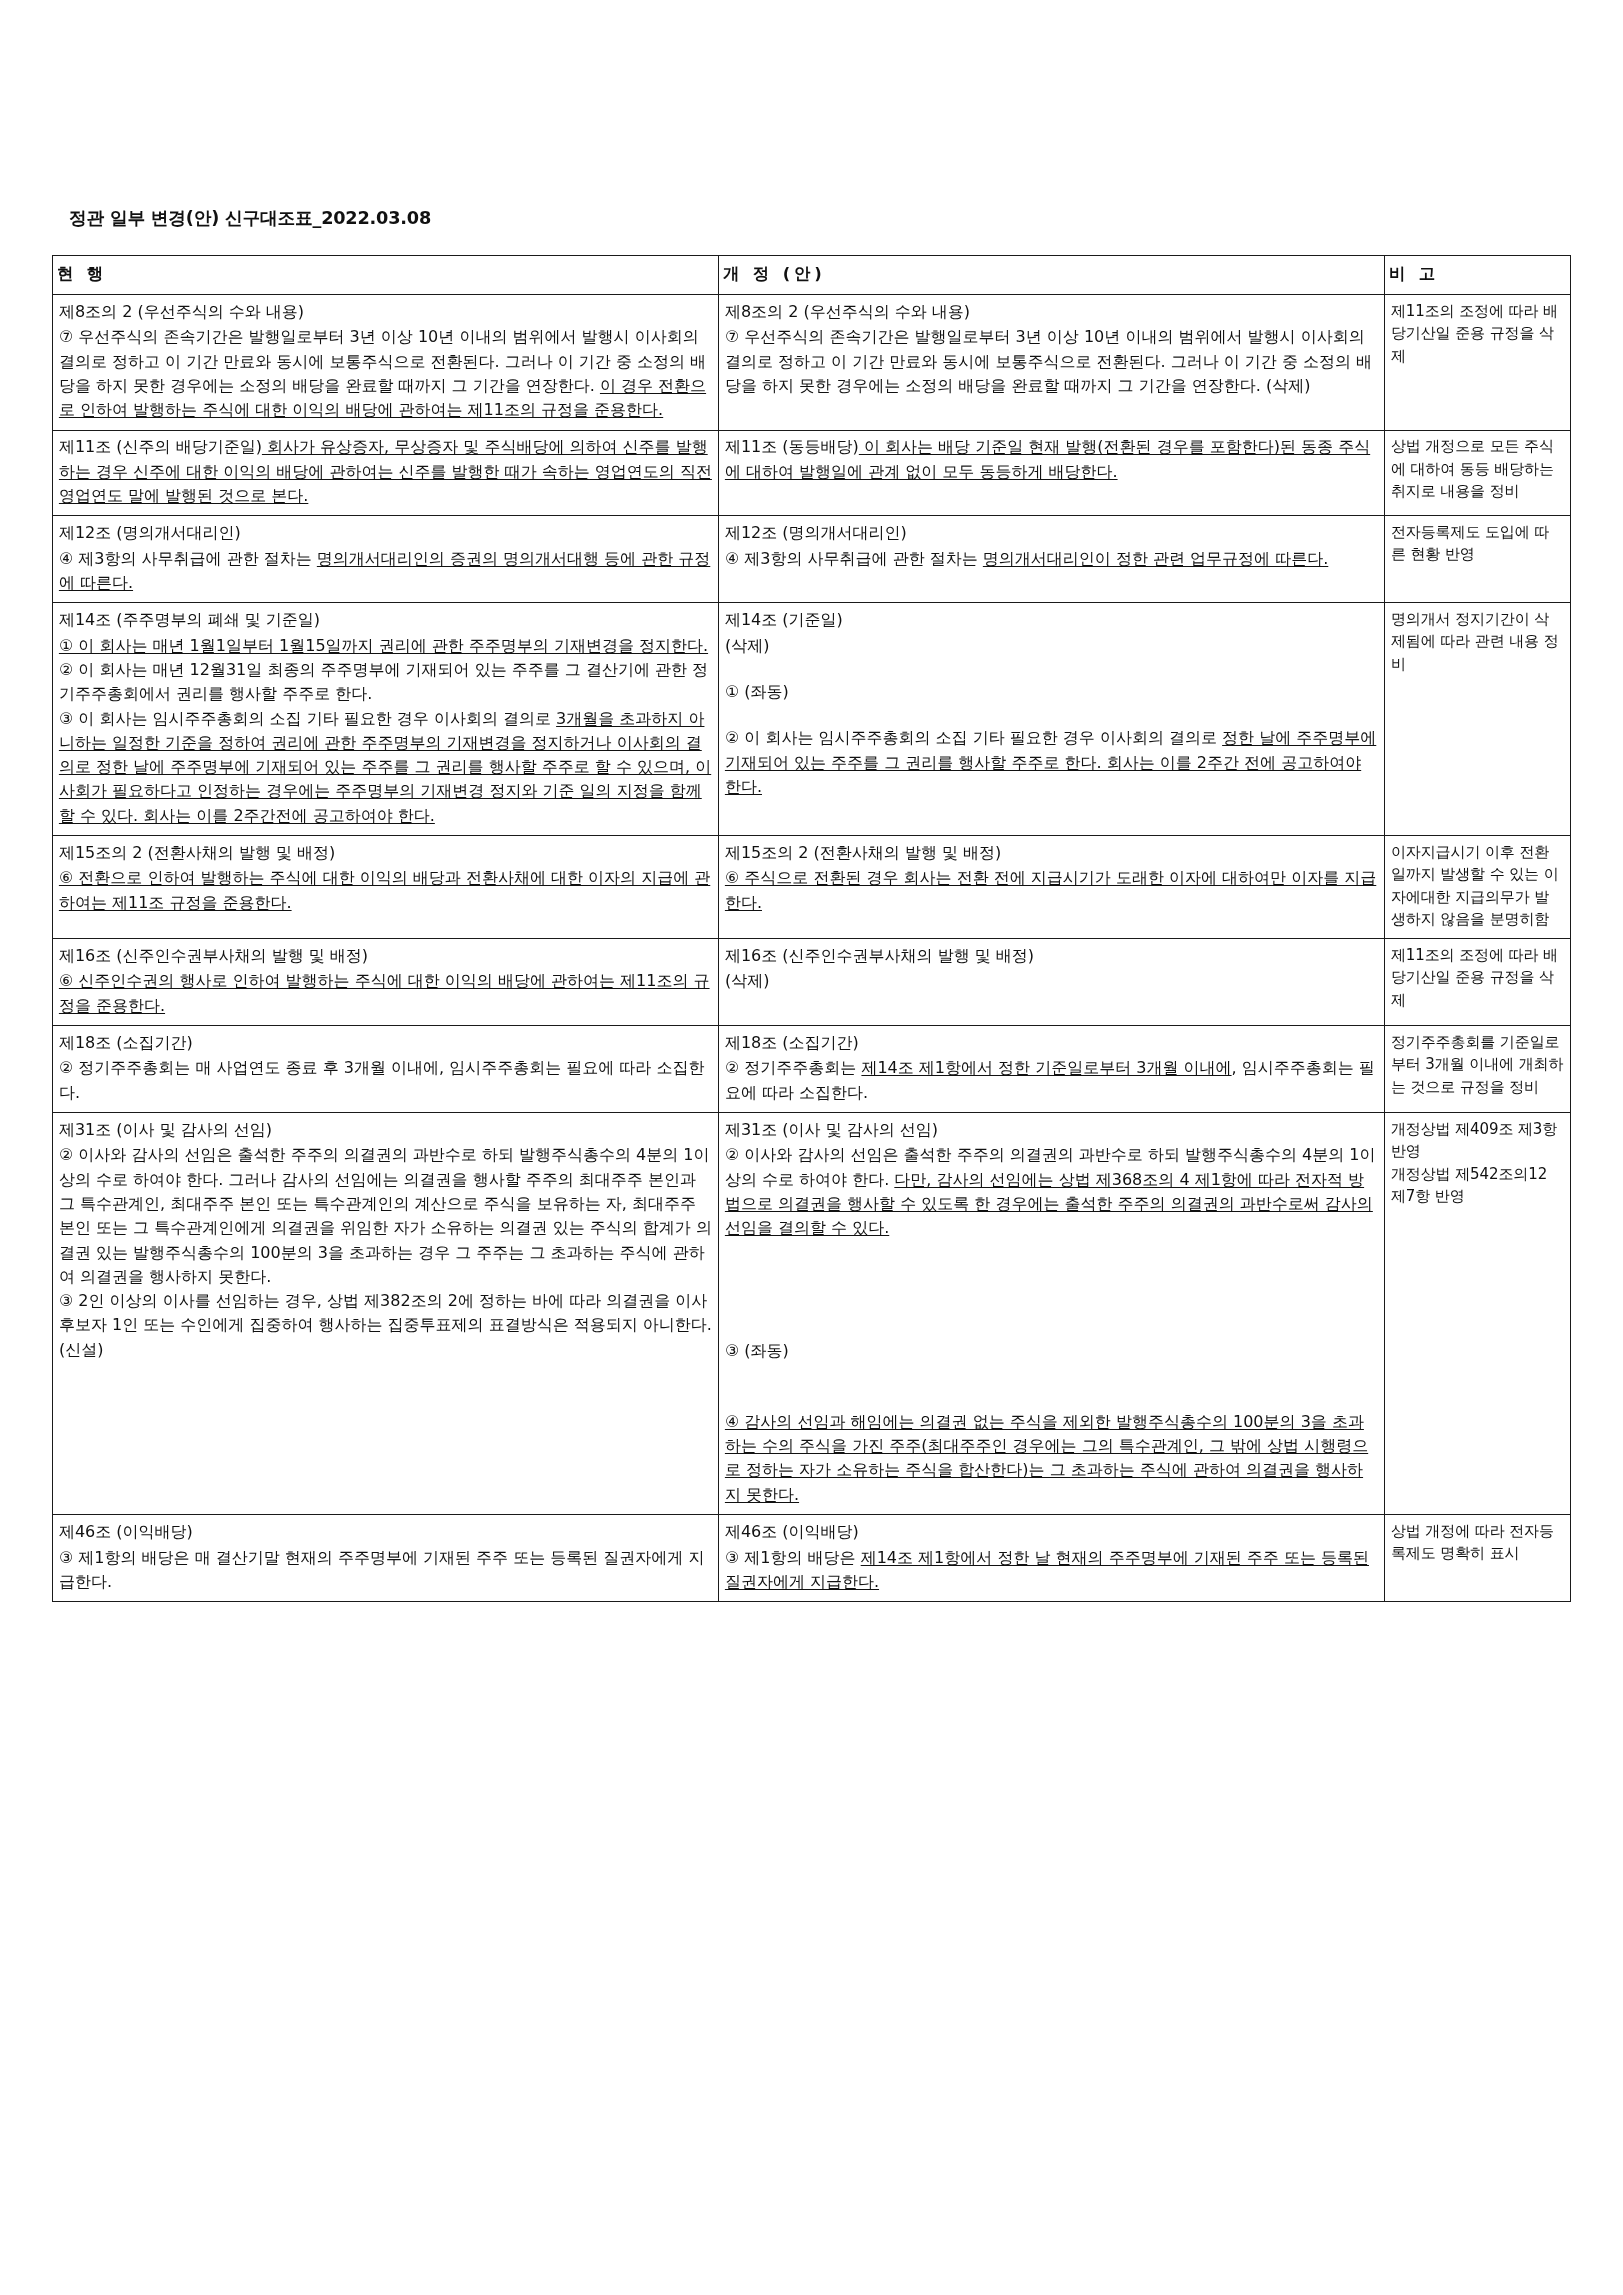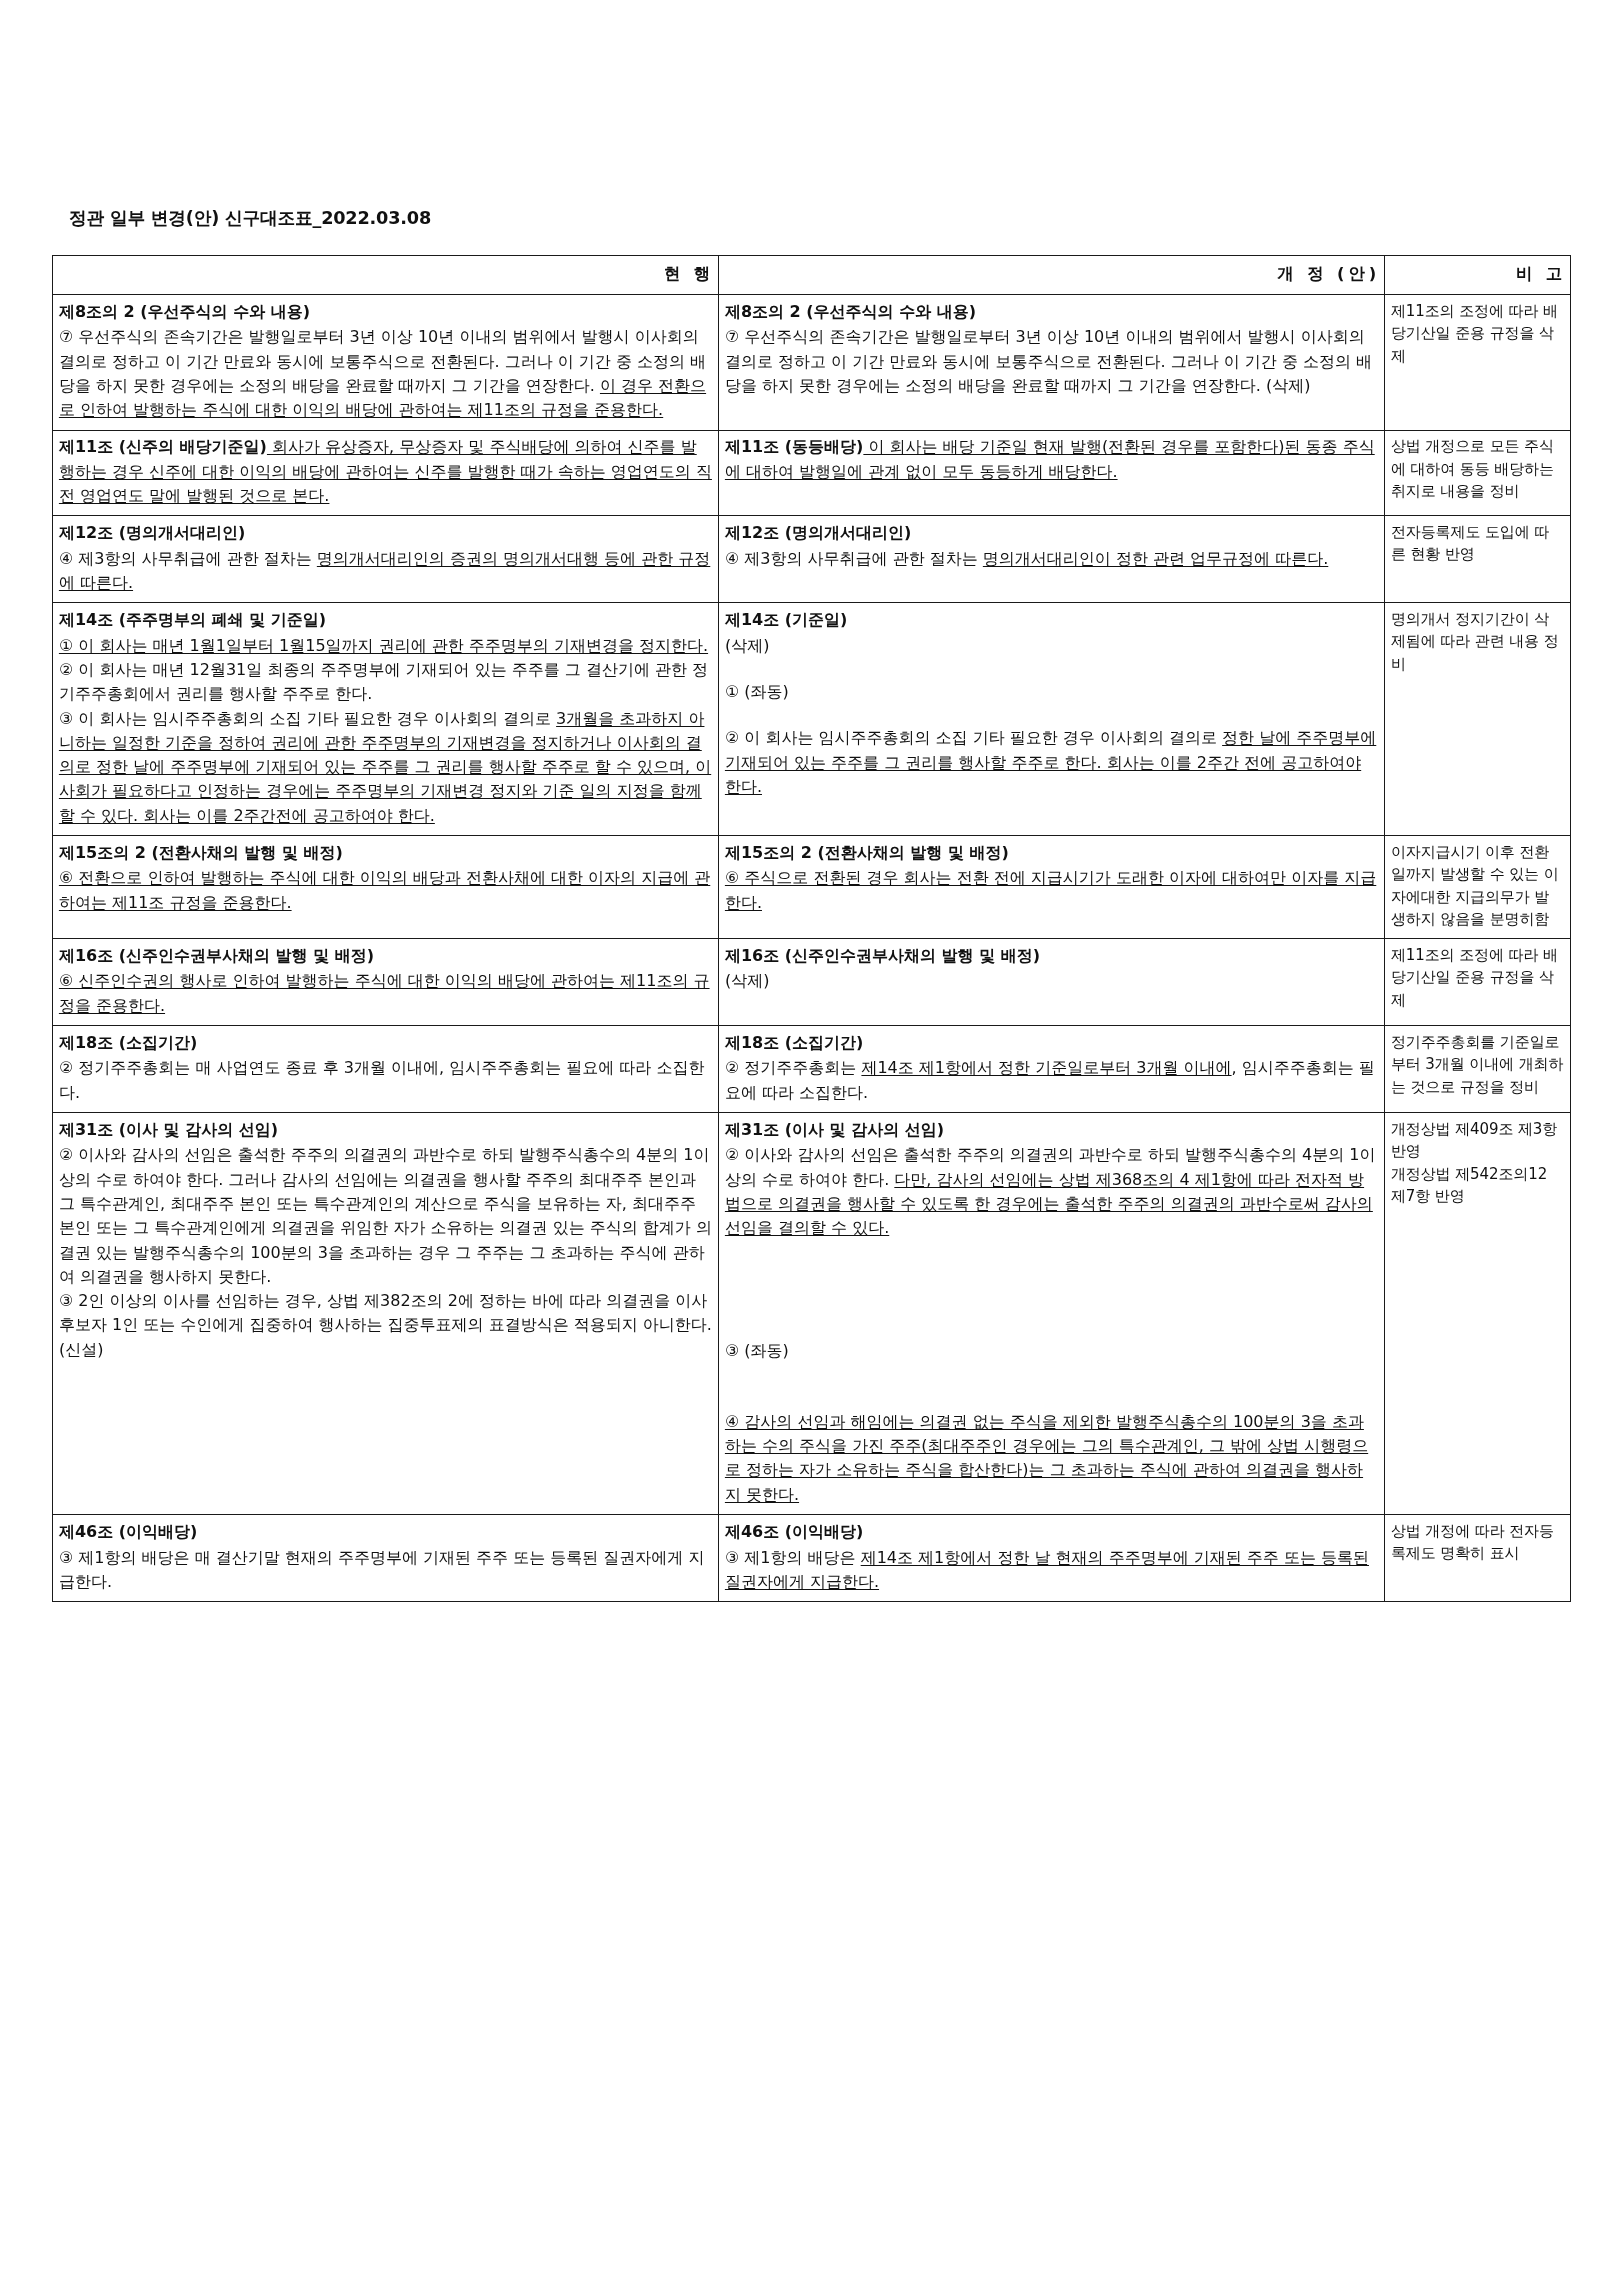--- a/index.html
+++ b/index.html
@@ -45,30 +45,30 @@
   table.compare col.c-cur { width: 666px; }
   table.compare col.c-new { width: 666px; }
   table.compare col.c-note { width: 186px; }
 
   table.compare th, table.compare td {
     border: 1px solid #1a1a1a;
     vertical-align: top;
     padding: 4.6px 5.9px 7.2px 5.9px;
   }
   table.compare thead th {
-    text-align: right;
+    text-align: left;
     font-weight: bold;
     font-size: 16.4px;
     padding: 5.9px 3.9px 7.2px 3.9px;
     letter-spacing: 3.9px;
   }
   .hdr-note { letter-spacing: 3.9px; }
 
   .art {
-    font-weight: bold;
+    font-weight: normal;
     display: block;
     margin-bottom: 1.3px;
   }
   .p { display: block; text-indent: 0; margin: 0; }
   .u { text-decoration: underline; text-underline-offset: 2px; }
   .note {
     font-size: 15px;
     line-height: 1.5;
     letter-spacing: -0.1px;
   }

